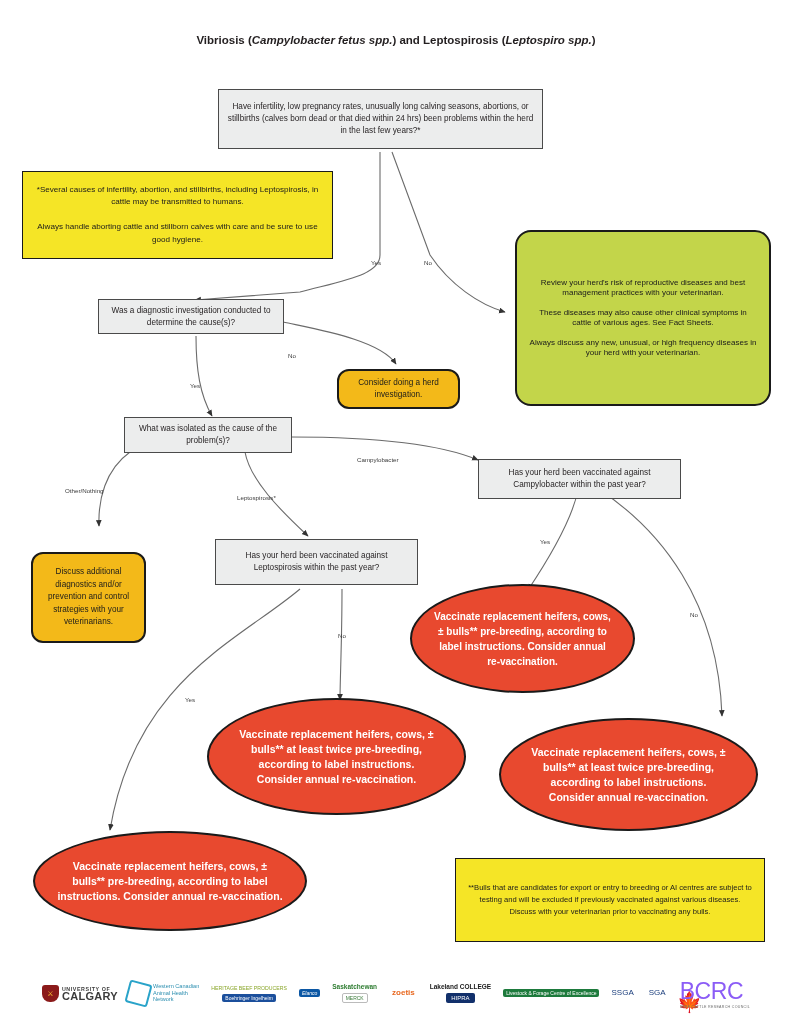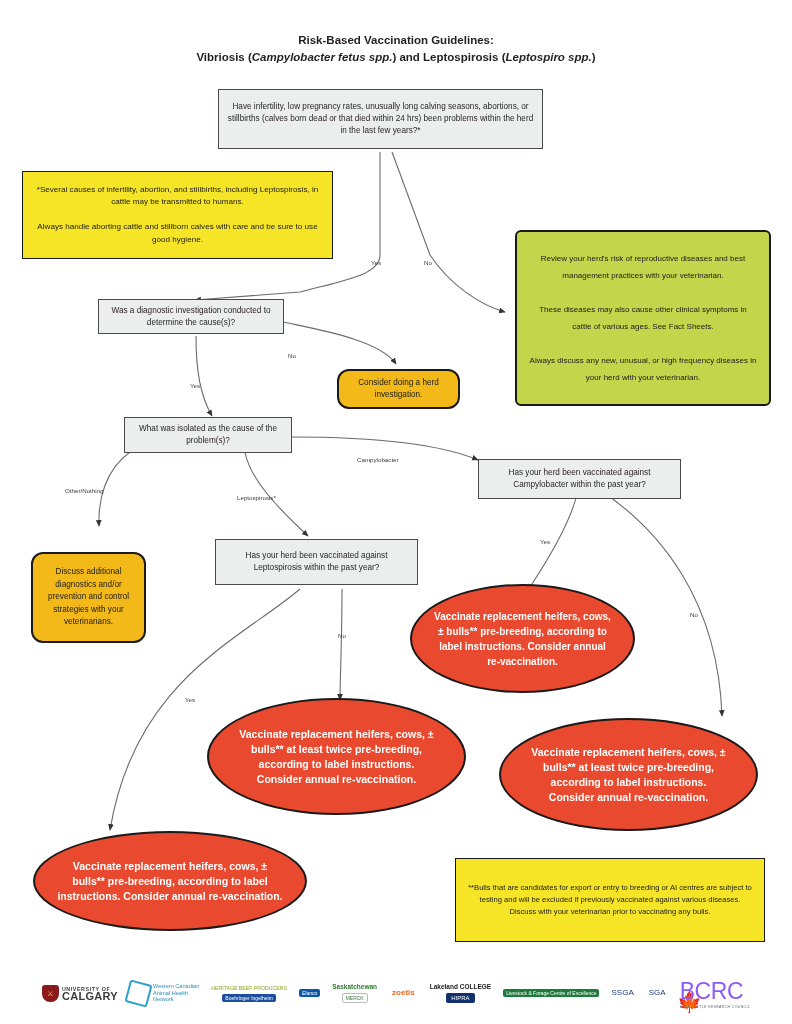--- a/index.html
+++ b/index.html
@@ -66,23 +66,23 @@
     line-height: 12.5px;
     padding: 6px 9px;
     color: #1b1b1b;
     font-weight: bold;
   }
   .note-yellow.thin { font-weight: normal; text-align: center; }
   
   .note-green {
     background: #c3d54a;
     border: 2.2px solid #1a1a1a;
-    border-radius: 6px;
+    border-radius: 16px;
     font-size: 8px;
-    line-height: 17px;
+    line-height: 10px;
     padding: 8px 12px;
     color: #1b1b1b;
   }
   
   .note-orange {
     background: #f3b919;
     border: 2.2px solid #1a1a1a;
     border-radius: 12px;
     font-size: 8.2px;
     line-height: 12.5px;
@@ -171,21 +171,20 @@
   }
   .bcrc-text { font-size: 23px; font-weight: normal; color: #8b5cf6; letter-spacing: -.4px; }
   .bcrc-sub { font-size: 3.6px; color: #6b6b6b; letter-spacing: .3px; }
 </style>
 </head>
 <body>
 
 <div id="page">
 
   <div id="title-block">
-    <div>Risk-Based Vaccination Guidelines:</div>
     <div><span>Vibriosis (</span><span class="ital">Campylobacter fetus spp.</span><span>) and Leptospirosis (</span><span class="ital">Leptospiro spp.</span><span>)</span></div>
   </div>
 
   <svg id="edges" viewBox="0 0 792 1024">
     <defs>
       <marker id="ah" markerWidth="7" markerHeight="7" refX="5.4" refY="2.6" orient="auto">
         <path d="M0,0 L6,2.6 L0,5.2 z" fill="#333"></path>
       </marker>
     </defs>
     <g fill="none" stroke="#6b6b6b" stroke-width="1.1" marker-end="url(#ah)">

